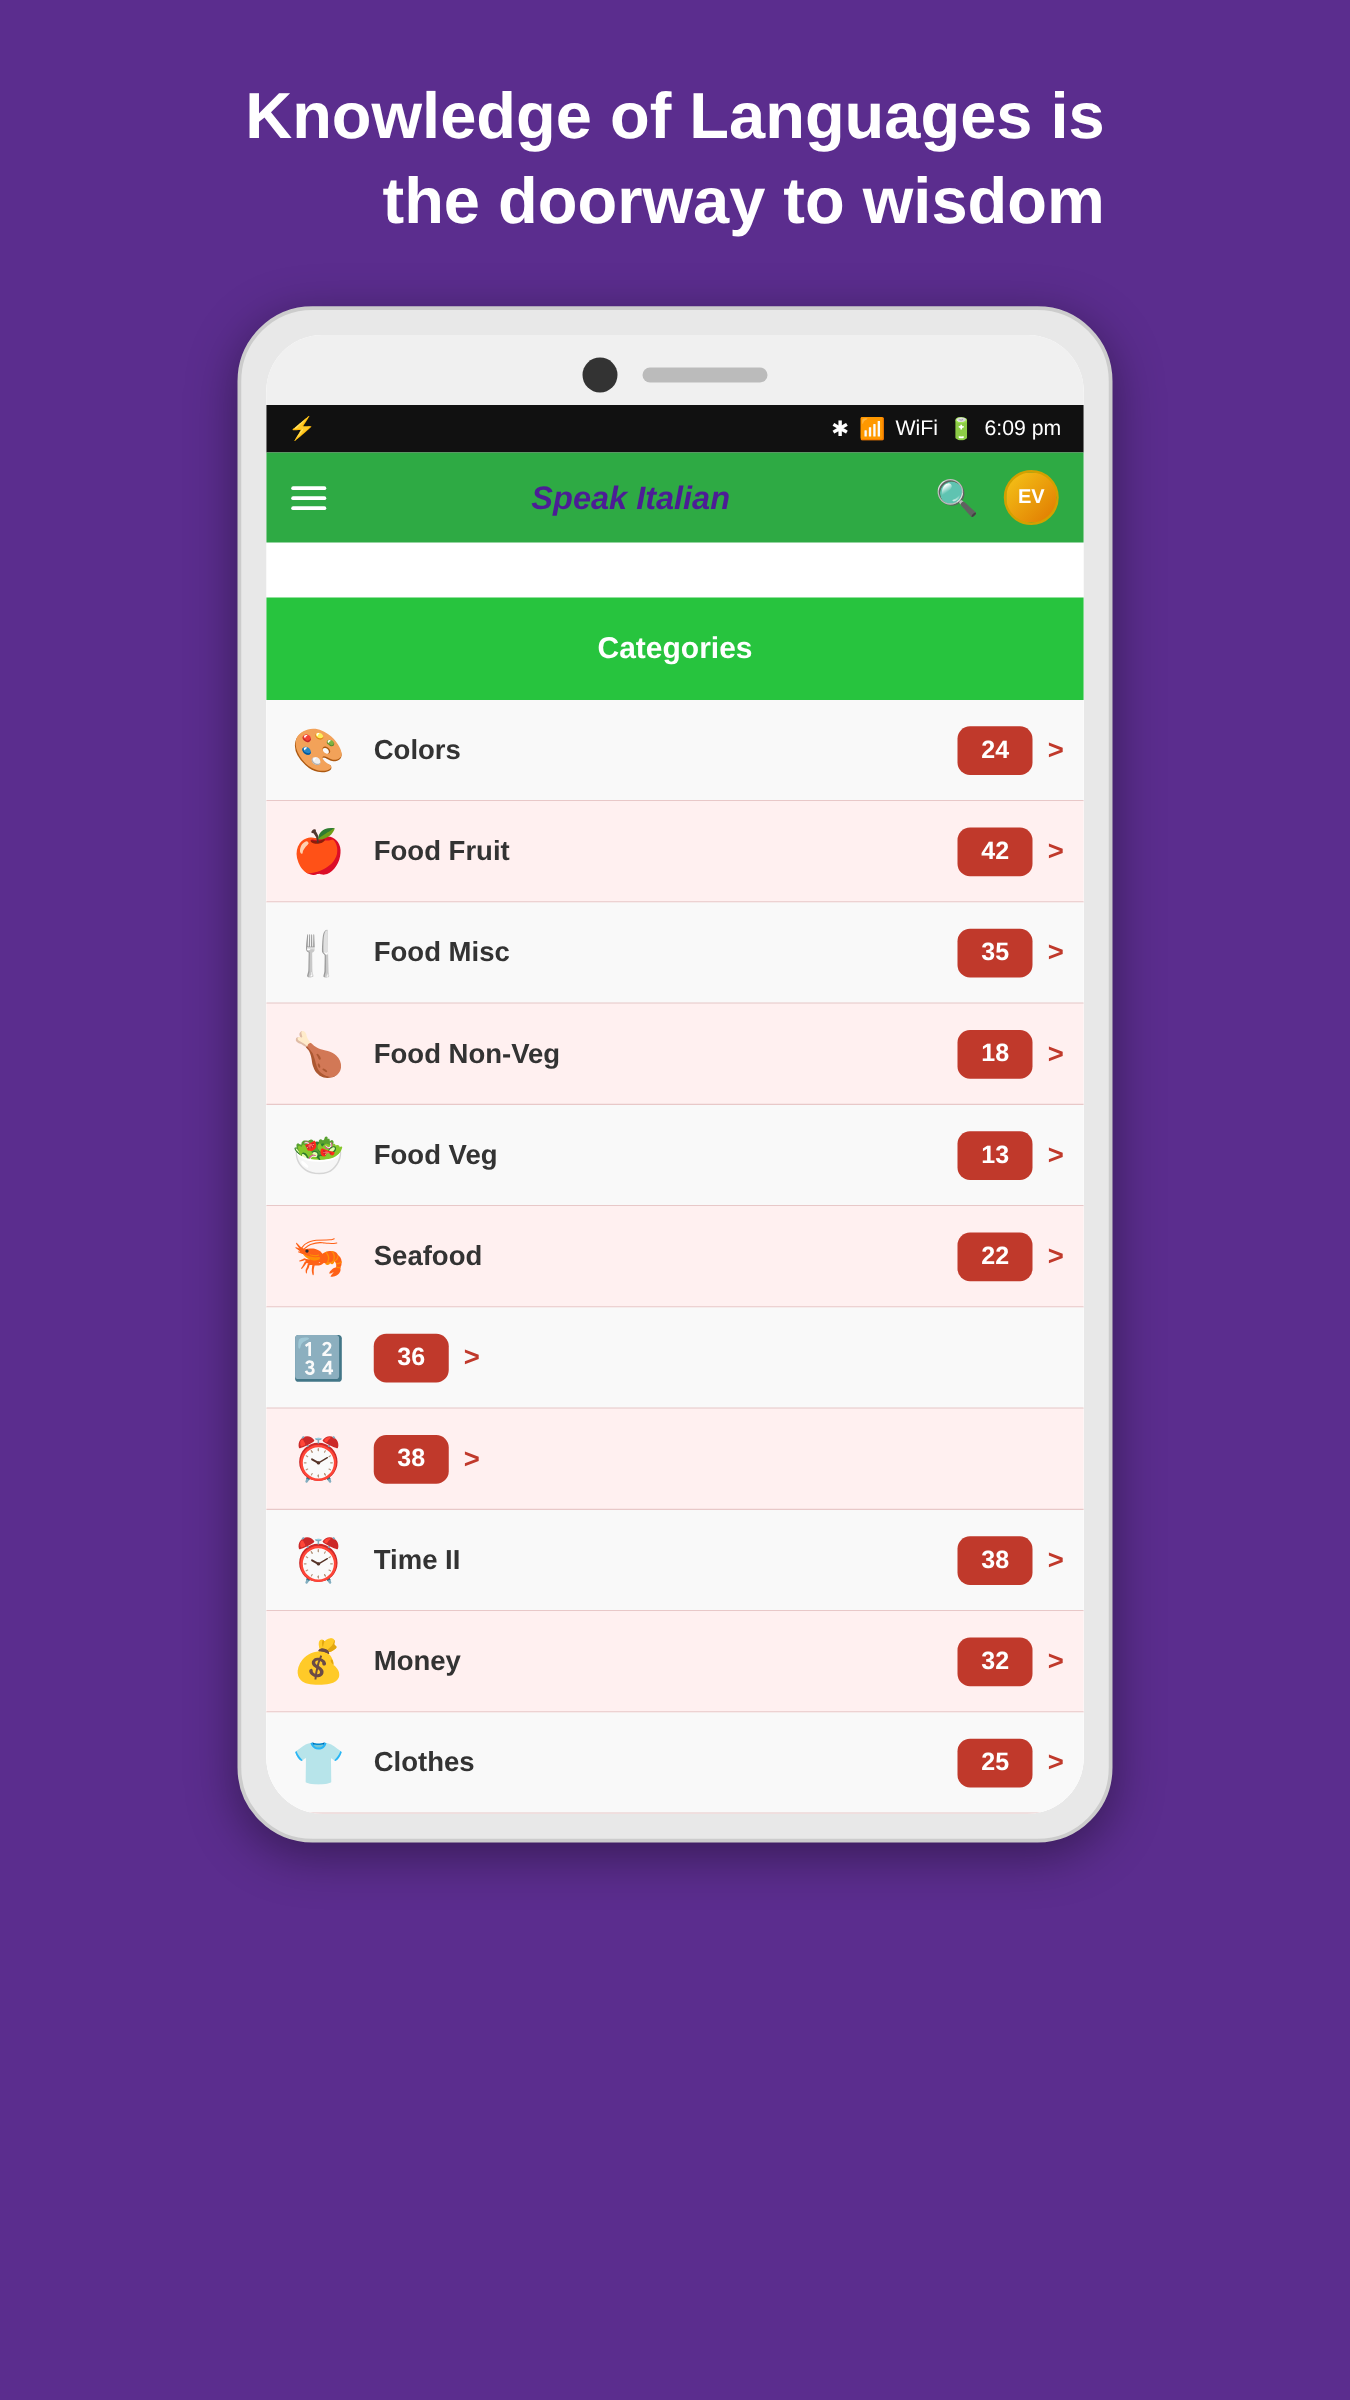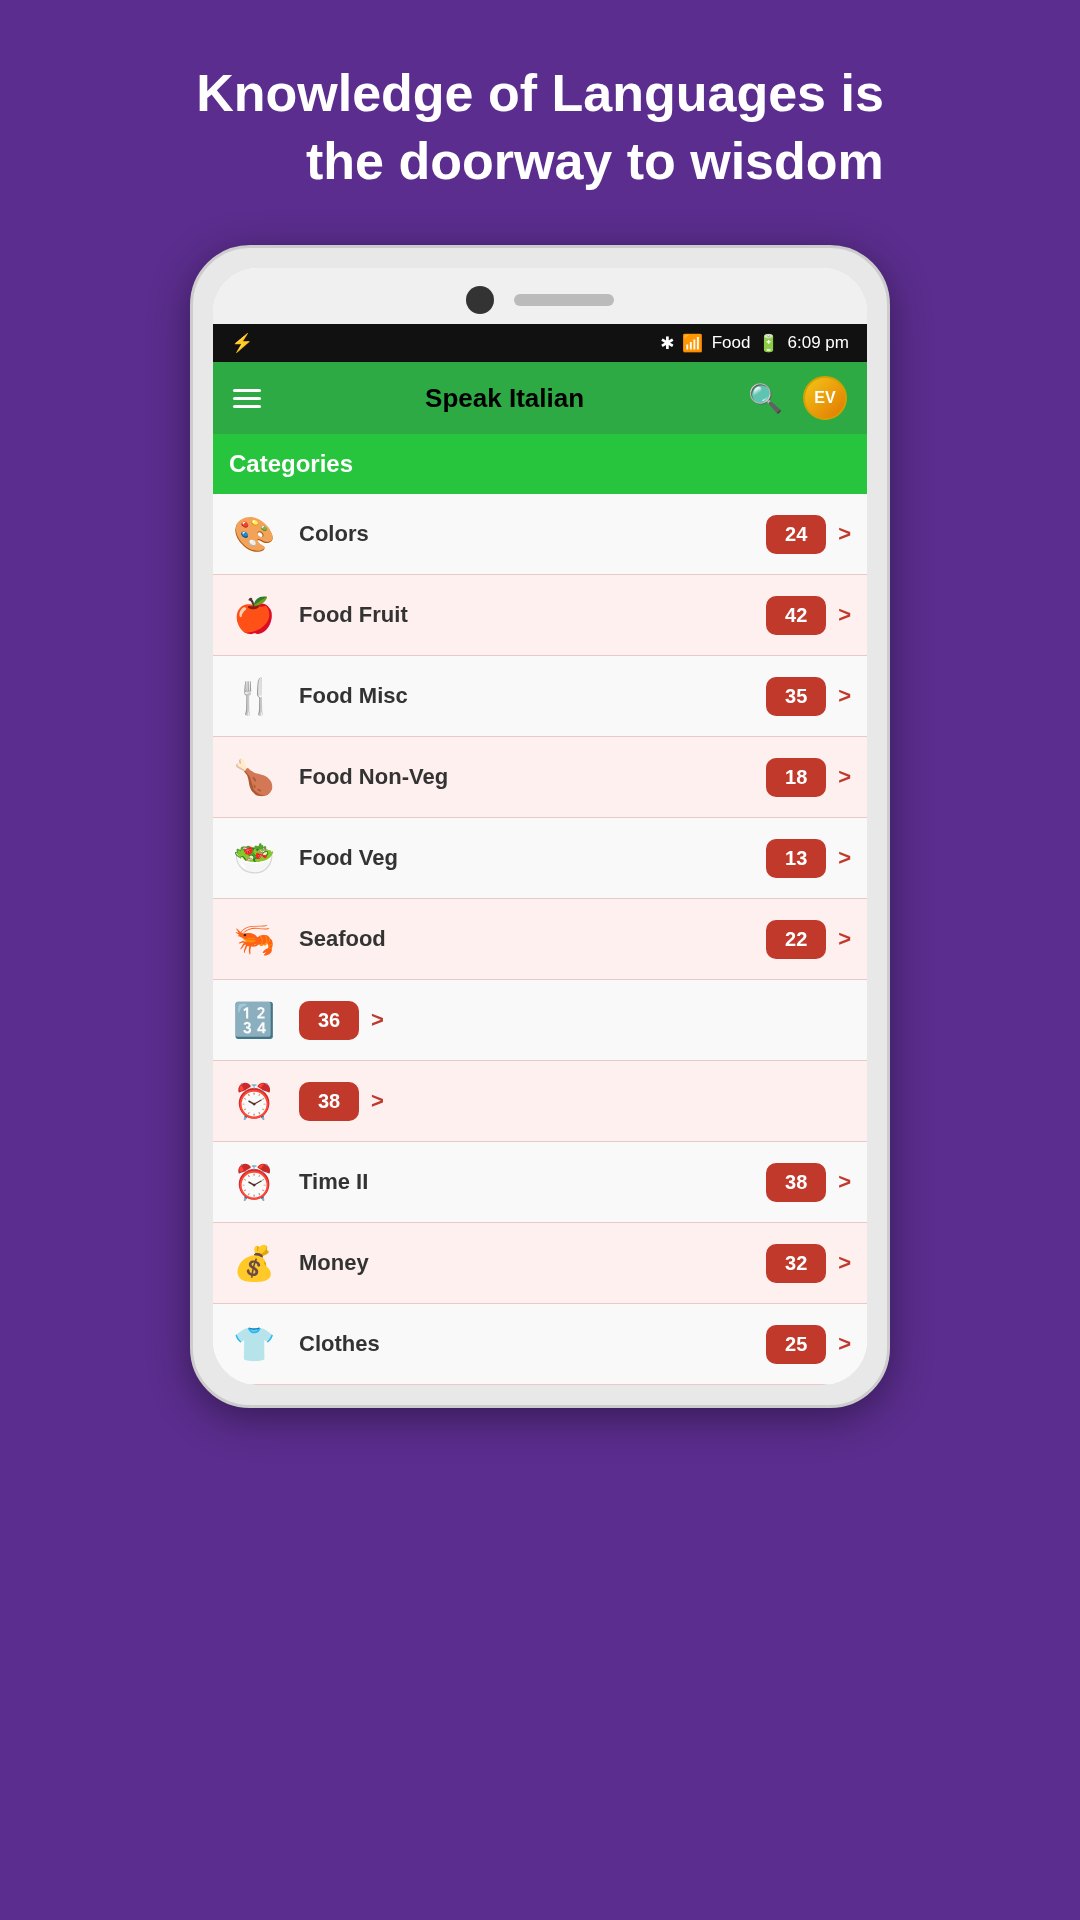--- a/index.html
+++ b/index.html
@@ -105,24 +105,25 @@
     .hamburger-icon span {
       display: block;
       width: 28px;
       height: 3px;
       background: white;
       border-radius: 2px;
     }
 
     .toolbar-title {
       flex: 1;
-      color: #000000;
+      color: #4c1d95;
       font-size: 26px;
       font-weight: bold;
       text-align: center;
+      font-style: italic;
     }
 
     .search-icon {
       color: white;
       font-size: 28px;
       cursor: pointer;
     }
 
     .ev-badge {
       width: 44px;
@@ -133,25 +134,26 @@
       align-items: center;
       justify-content: center;
       font-size: 16px;
       font-weight: bold;
       color: white;
       border: 2px solid #d4a000;
     }
 
     .categories-bar {
       background: #27c43e;
-      text-align: left;
+      text-align: center;
       color: white;
       font-size: 24px;
       font-weight: bold;
-      padding: 16px;
+      padding: 27px;
+      margin-top: 44px;
     }
 
     .category-list {
       background: white;
     }
 
     .category-row {
       display: flex;
       align-items: center;
       padding: 14px 16px;
@@ -219,21 +221,21 @@
       <div class="phone-speaker"></div>
     </div>
 
     <div class="status-bar">
       <div class="status-left">
         <span>⚡</span>
       </div>
       <div class="status-right">
         <span>✱</span>
         <span>📶</span>
-        <span>Food</span>
+        <span>WiFi</span>
         <span>🔋</span>
         <span>6:09 pm</span>
       </div>
     </div>
 
     <div class="app-toolbar">
       <div class="hamburger-icon">
         <span></span>
           <span></span>
           <span></span>

